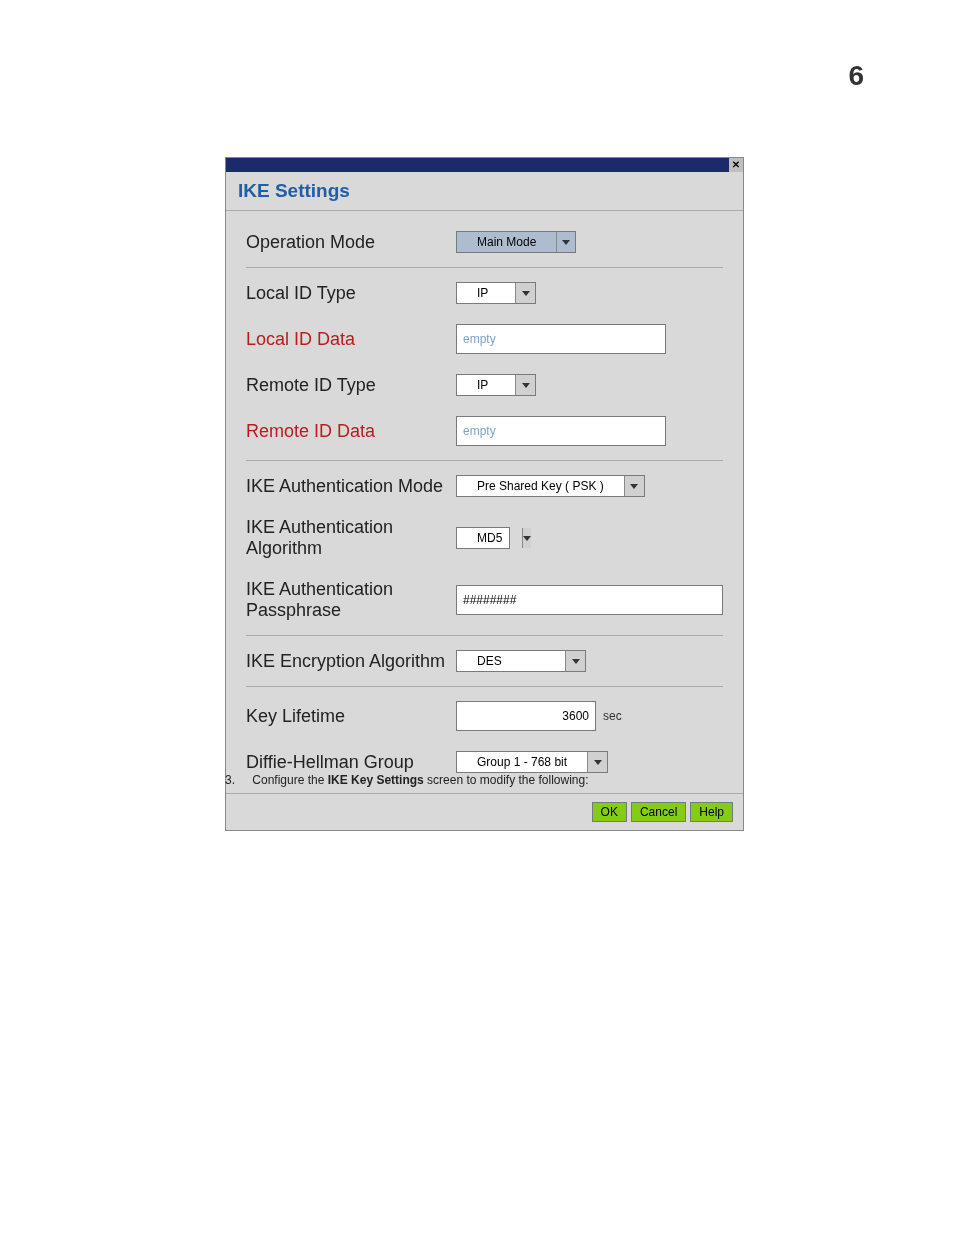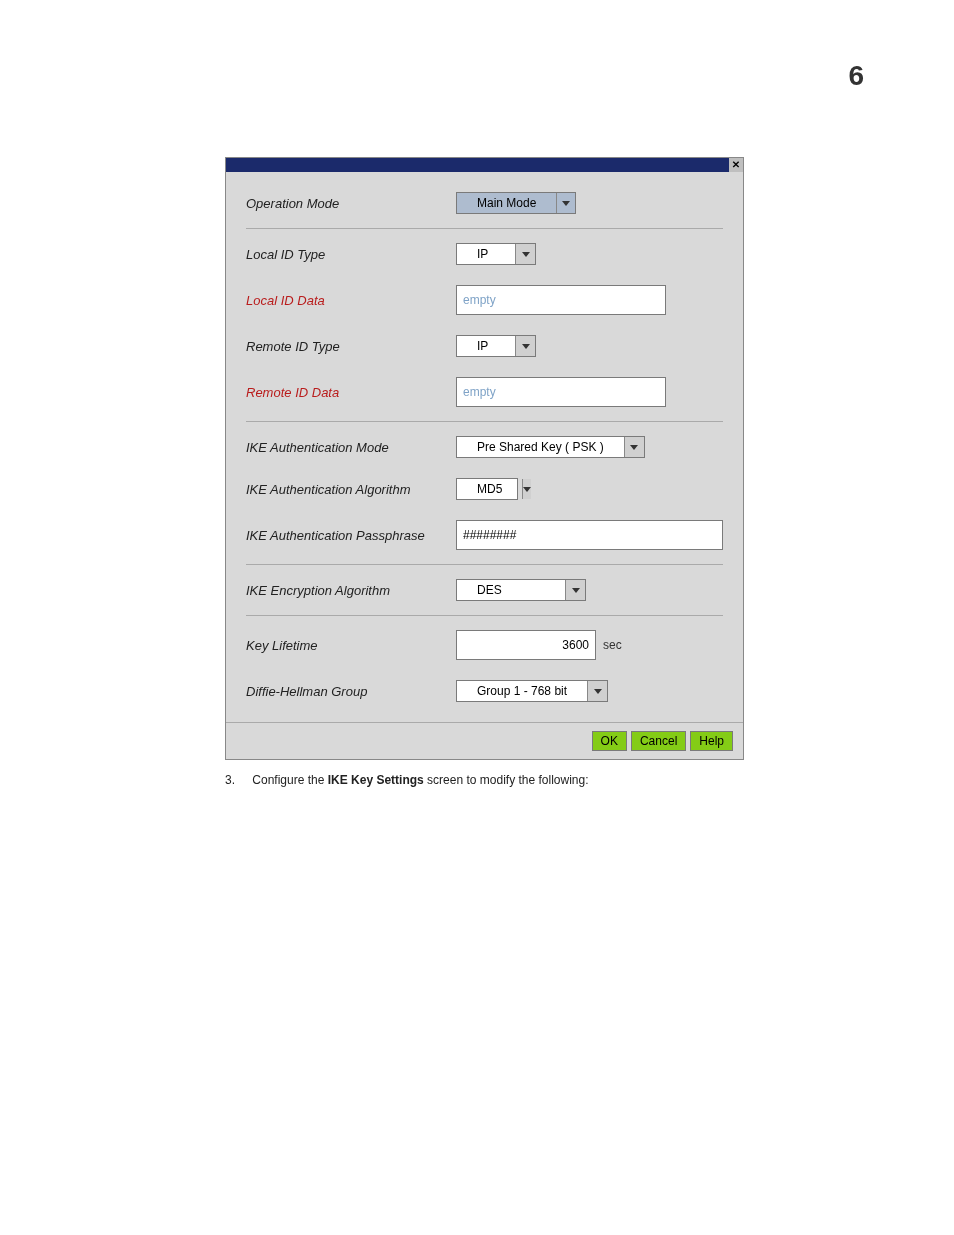--- a/index.html
+++ b/index.html
@@ -61,23 +61,22 @@
     display: flex;
     align-items: center;
     padding: 10px 0;
   }
   .hr {
     border-top: 1px solid #aaa;
     margin: 4px 0;
   }
   .label {
     flex: 0 0 210px;
-    font-size: 13px;
+    font-size: 18px;
     color: #222;
-    font-style: italic;
   }
   .label.disabled {
     color: #b91c1c;
   }
   .sel {
     display: inline-flex;
     align-items: center;
     background: #fff;
     border: 1px solid #7a7a7a;
     height: 22px;
@@ -143,20 +142,21 @@
 </style>
 </head>
 <body>
 
 <div class="page-number">6</div>
 
 <div class="dialog">
   <div class="titlebar">
     <span class="close-x">✕</span>
   </div>
+  <div class="dlg-title">IKE Settings</div>
 
   <div class="section">
 
     <div class="row">
       <div class="label">Operation Mode</div>
       <div class="sel highlight" style="width:120px;">
         <span class="val">Main Mode</span>
         <span class="btn">
             <span class="tri"></span>
           </span>
@@ -202,21 +202,21 @@
       <div class="sel">
         <span class="val">Pre Shared Key ( PSK )</span>
         <span class="btn">
             <span class="tri"></span>
           </span>
       </div>
     </div>
 
     <div class="row">
       <div class="label">IKE Authentication Algorithm</div>
-      <div class="sel" style="width:62px;">
+      <div class="sel" style="width:54px;">
         <span class="val" style="flex:1">MD5</span>
         <span class="btn">
             <span class="tri"></span>
           </span>
       </div>
     </div>
 
     <div class="row">
       <div class="label">IKE Authentication Passphrase</div>
       <div class="txt" style="width:270px;">########</div>

